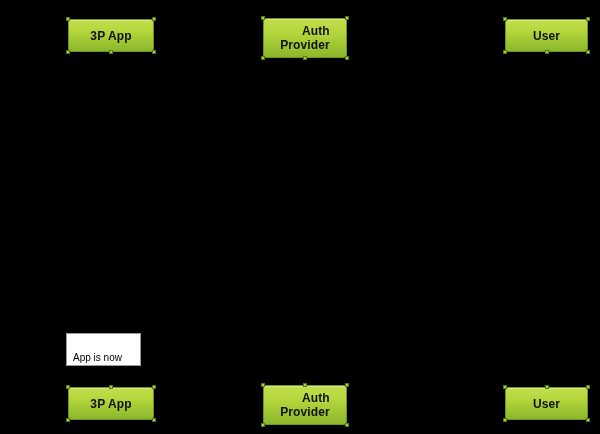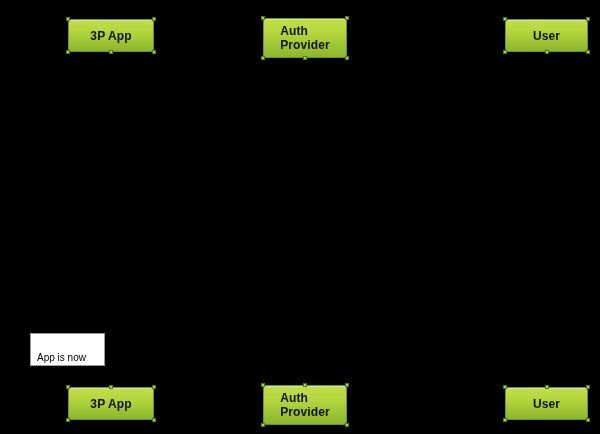--- a/index.html
+++ b/index.html
@@ -30,21 +30,21 @@
   
   .actor-box {
     position: absolute;
     box-sizing: border-box;
     background: linear-gradient(to bottom, #c2de4c 0%, #b4d63c 38%, #9ec533 70%, #8cb72c 100%);
     border: 1px solid #6f9420;
     border-radius: 3px;
     display: flex;
     align-items: center;
     justify-content: center;
-    text-align: left;
+    text-align: right;
     color: #111111;
     font-weight: bold;
     font-size: 12px;
     line-height: 14px;
     letter-spacing: 0.1px;
     box-shadow: inset 0 1px 0 rgba(255,255,255,0.35);
   }
   .actor-label {
     display: block;
     white-space: pre-line;
@@ -73,20 +73,21 @@
     box-sizing: border-box;
     background: #ffffff;
     border: 1px solid #9a9a9a;
     color: #000000;
     font-size: 10px;
     line-height: 13px;
     padding: 4px 6px;
     text-align: left;
     white-space: pre-line;
     font-family: "Liberation Sans", sans-serif;
+    margin-left: 36px;
   }
 </style>
 </head>
 <body>
 
 <div id="canvas">
 
   <div class="lifeline-line" style="left:111px; top:52px; height:335px;"></div>
   <div class="lifeline-line" style="left:305px; top:58px; height:327px;"></div>
   <div class="lifeline-line" style="left:546px; top:52px; height:335px;"></div>

